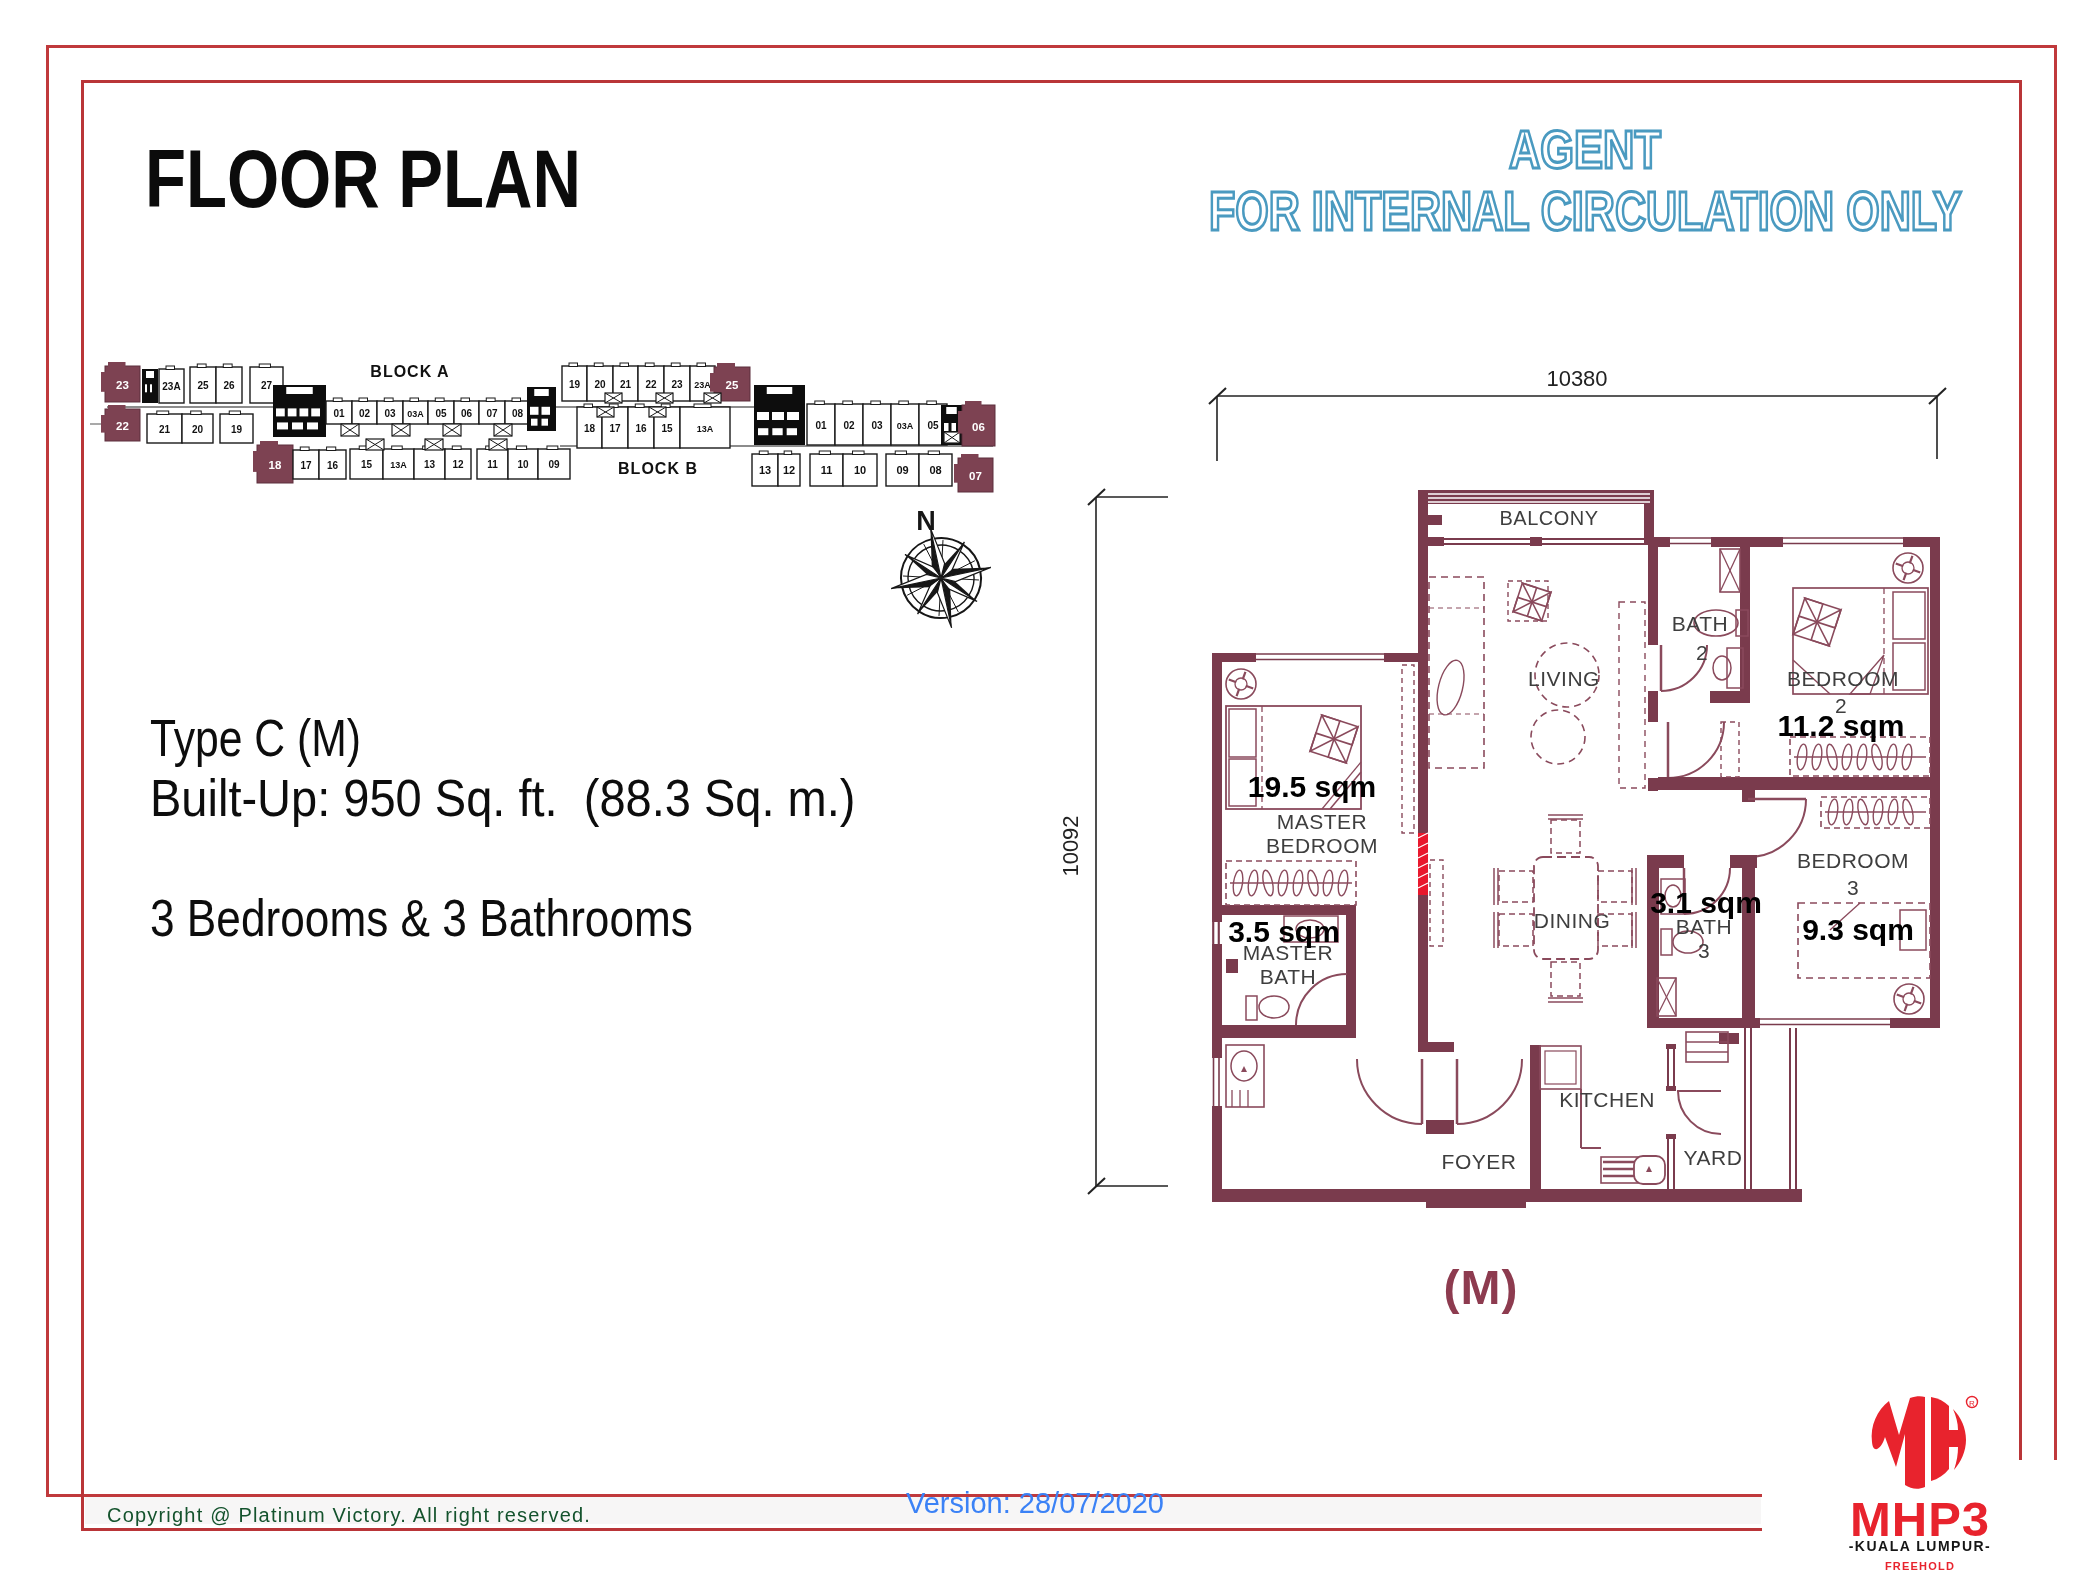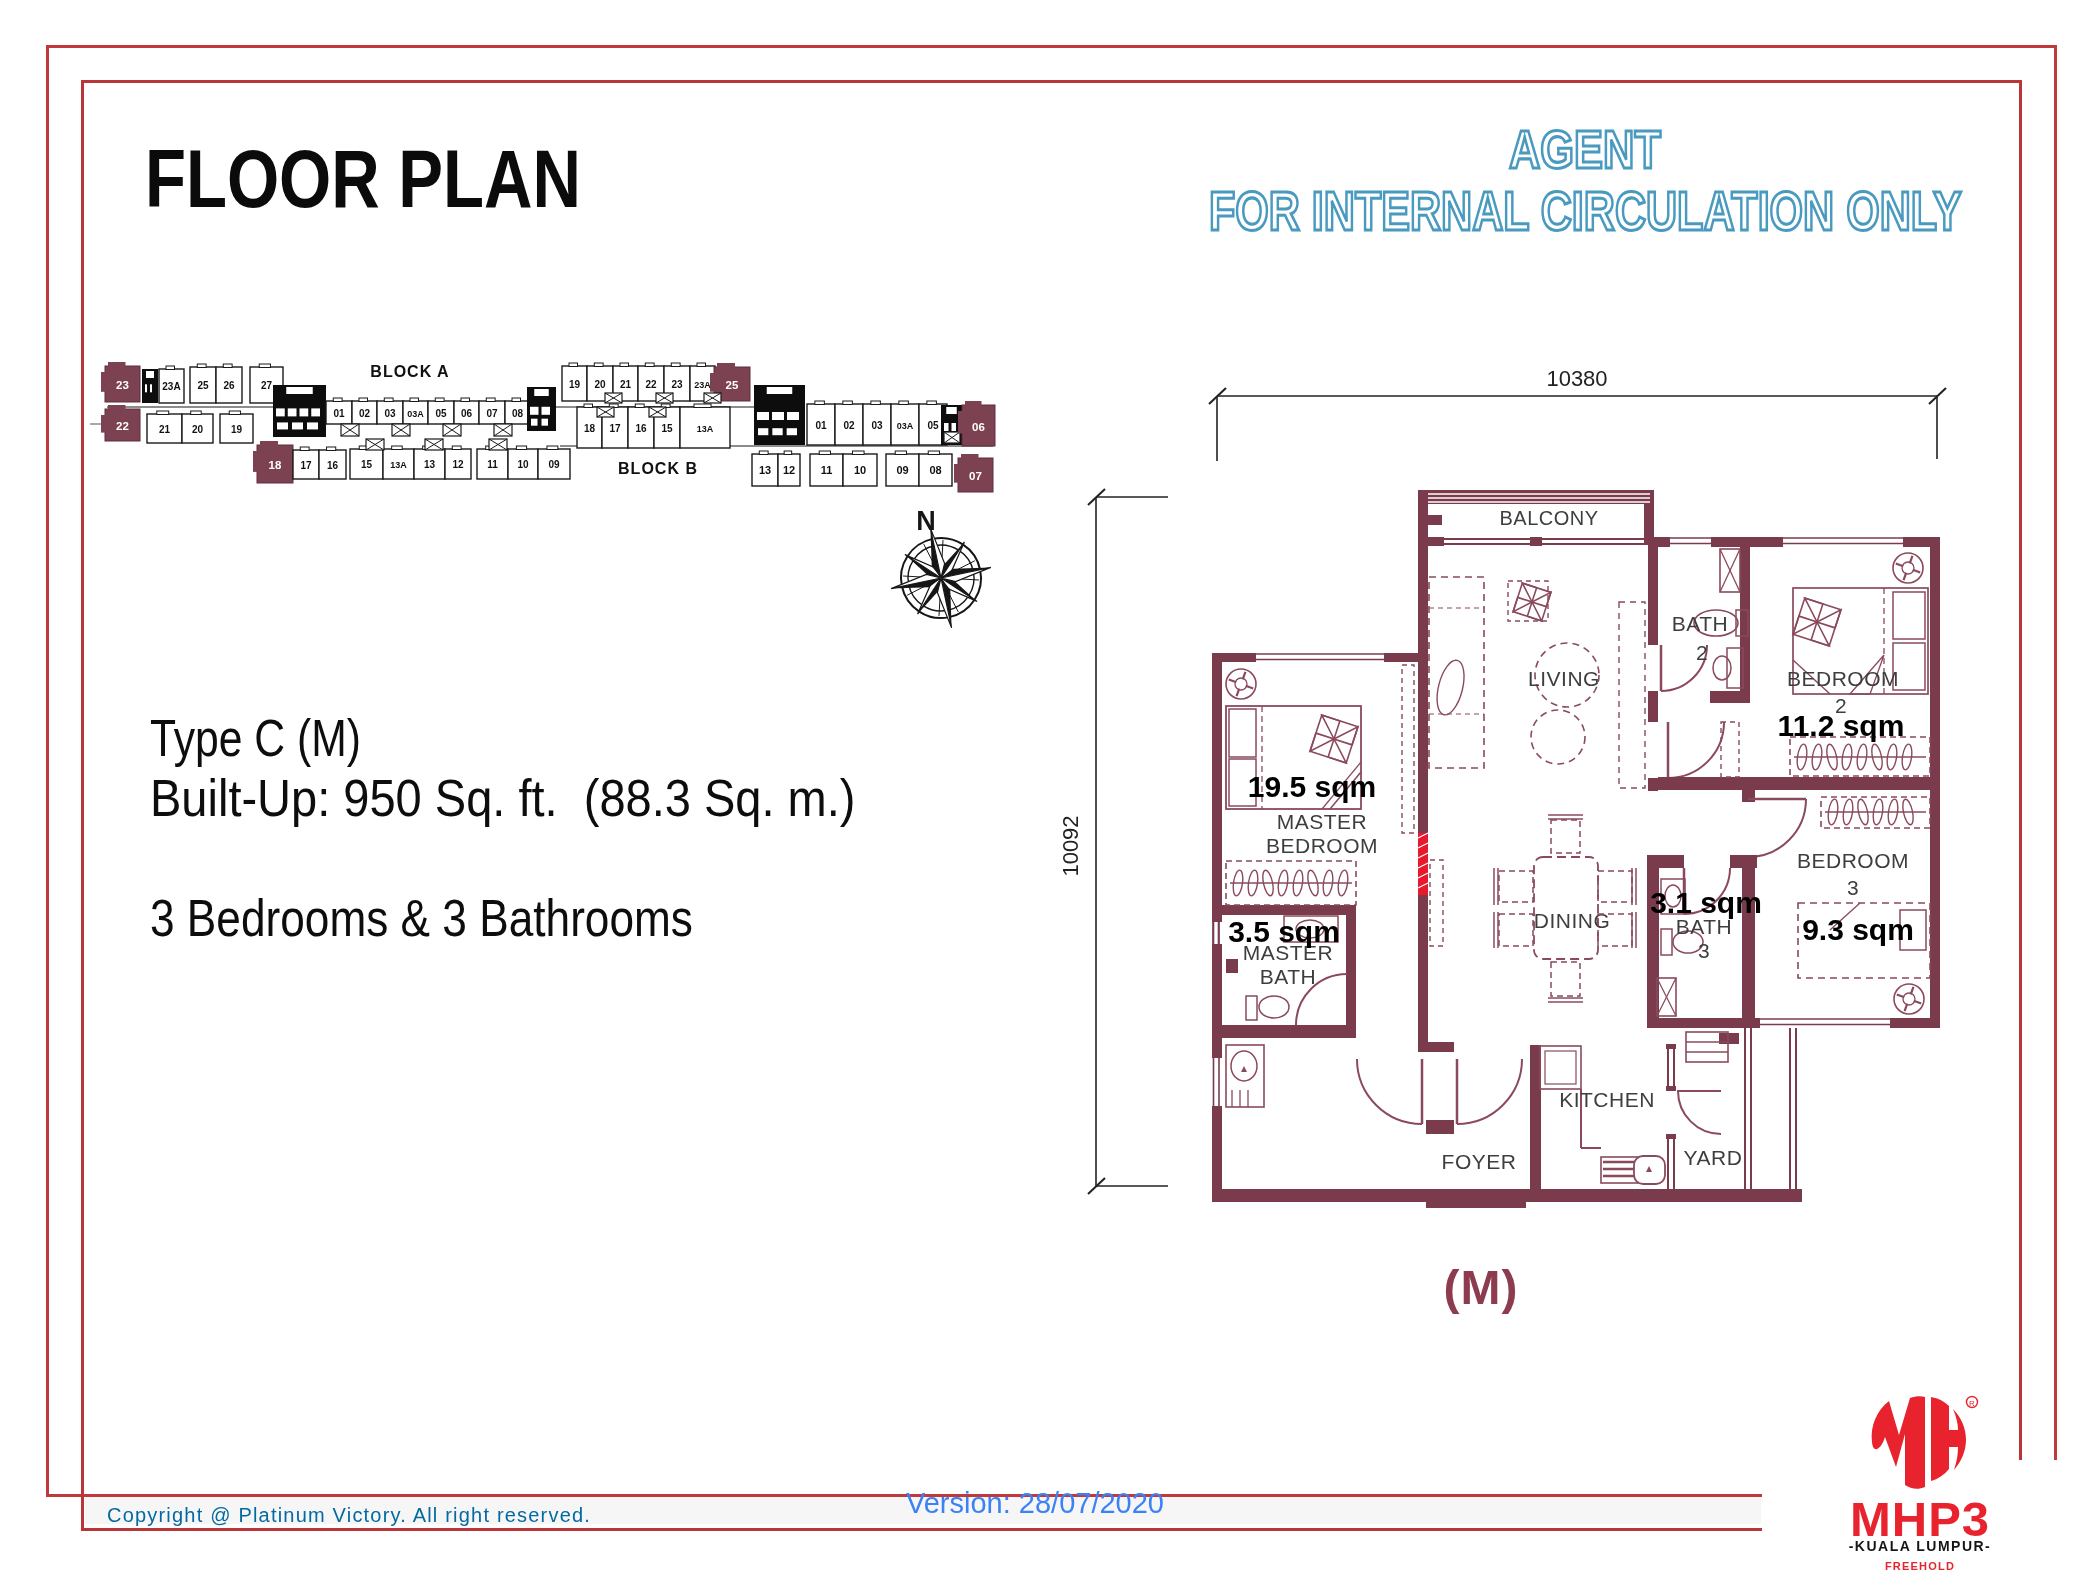--- a/index.html
+++ b/index.html
@@ -20,21 +20,21 @@
 
 <div class="abs" style="left:1209px;top:179px;font-size:55px;font-weight:bold;color:#fff;-webkit-text-stroke:3.1px #4a9ac0;transform:scaleX(0.783);transform-origin:left top;white-space:nowrap;">FOR INTERNAL CIRCULATION ONLY</div>
 
 <div class="abs" style="left:118px;top:708px;font-size:52px;color:#0d0d0d;line-height:60px;white-space:nowrap;margin-left:32px;">
 <div style="transform:scaleX(0.82);transform-origin:left top;">Type C (M)</div>
 <div style="transform:scaleX(0.904);transform-origin:left top;">Built-Up: 950 Sq. ft.&nbsp; (88.3 Sq. m.)</div>
 <div>&nbsp;</div>
 <div style="transform:scaleX(0.85);transform-origin:left top;">3 Bedrooms &amp; 3 Bathrooms</div>
 </div>
 
-<div class="abs" style="left:107px;top:1504px;font-size:20px;color:#0369a1;letter-spacing:1.2px;">Copyright @ Platinum Victory. All right reserved.</div>
+<div class="abs" style="left:107px;top:1504px;font-size:20px;color:#14532d;letter-spacing:1.2px;">Copyright @ Platinum Victory. All right reserved.</div>
 
 <div class="abs" style="left:906px;top:1487px;font-size:29px;color:#3b82f6;">Version: 28/07/2020</div>
 <svg class="abs" style="left:0;top:0;" width="2100" height="1575" viewBox="0 0 2100 1575">
 
 <g>
       <text x="410" y="377" font-size="16" fill="#111" font-weight="bold" letter-spacing="1" text-anchor="middle">BLOCK A</text>
     </g>
 
 <g>
       <text x="658" y="474" font-size="16" fill="#111" font-weight="bold" letter-spacing="1" text-anchor="middle">BLOCK B</text>

